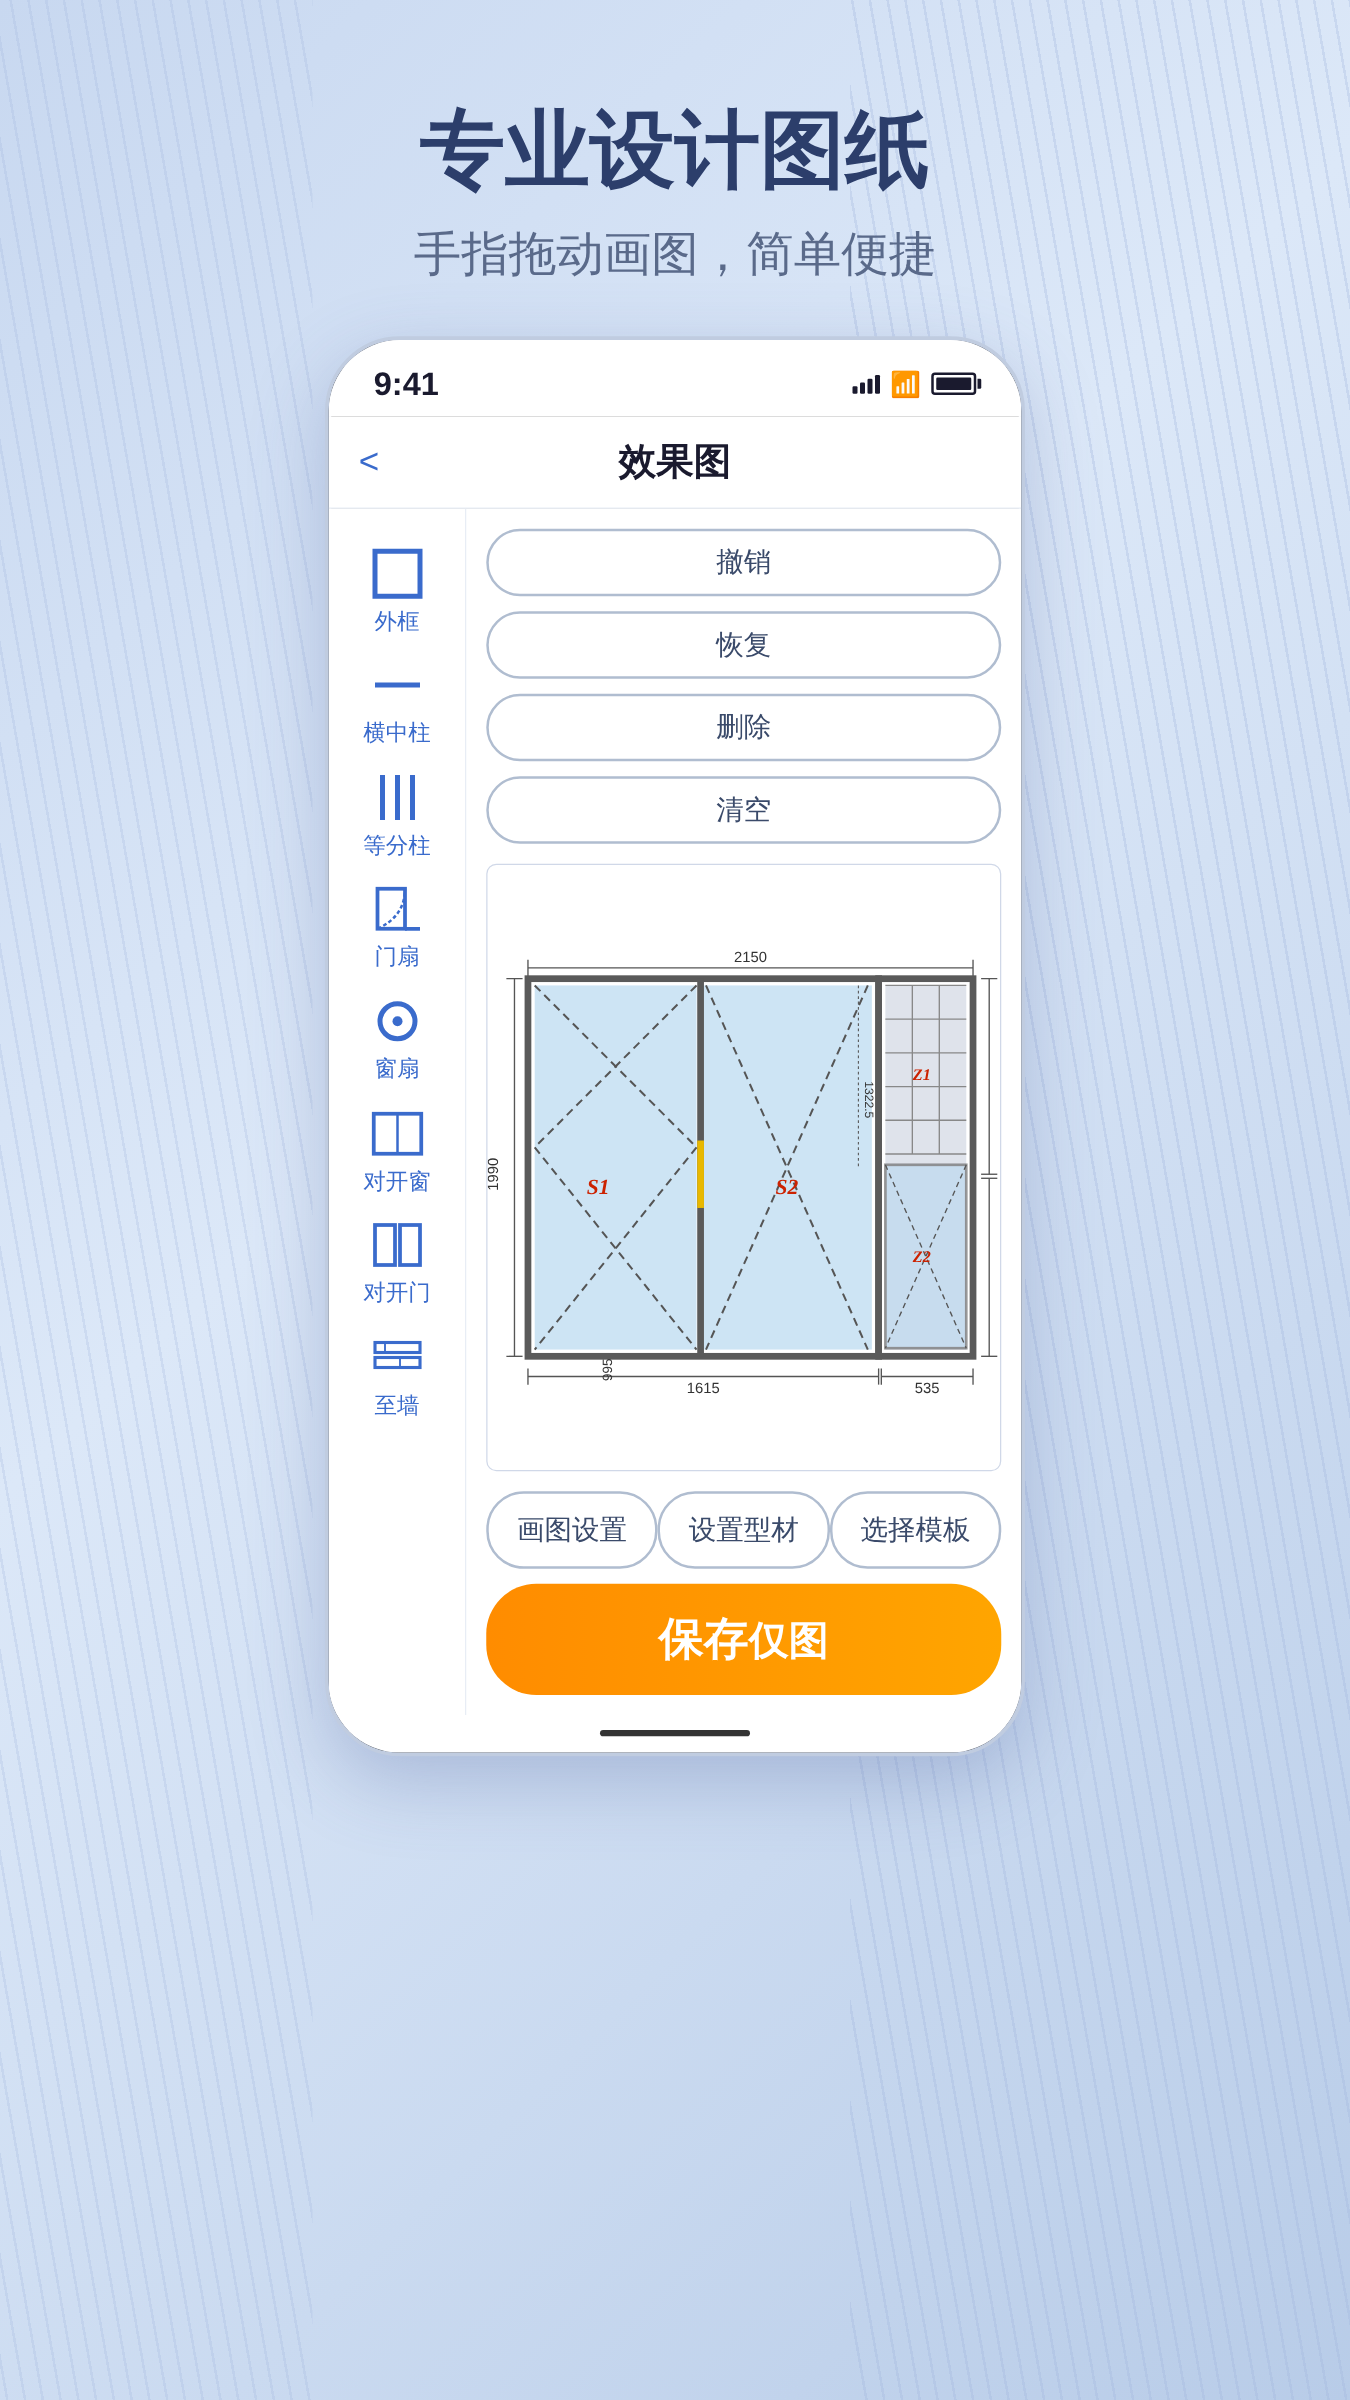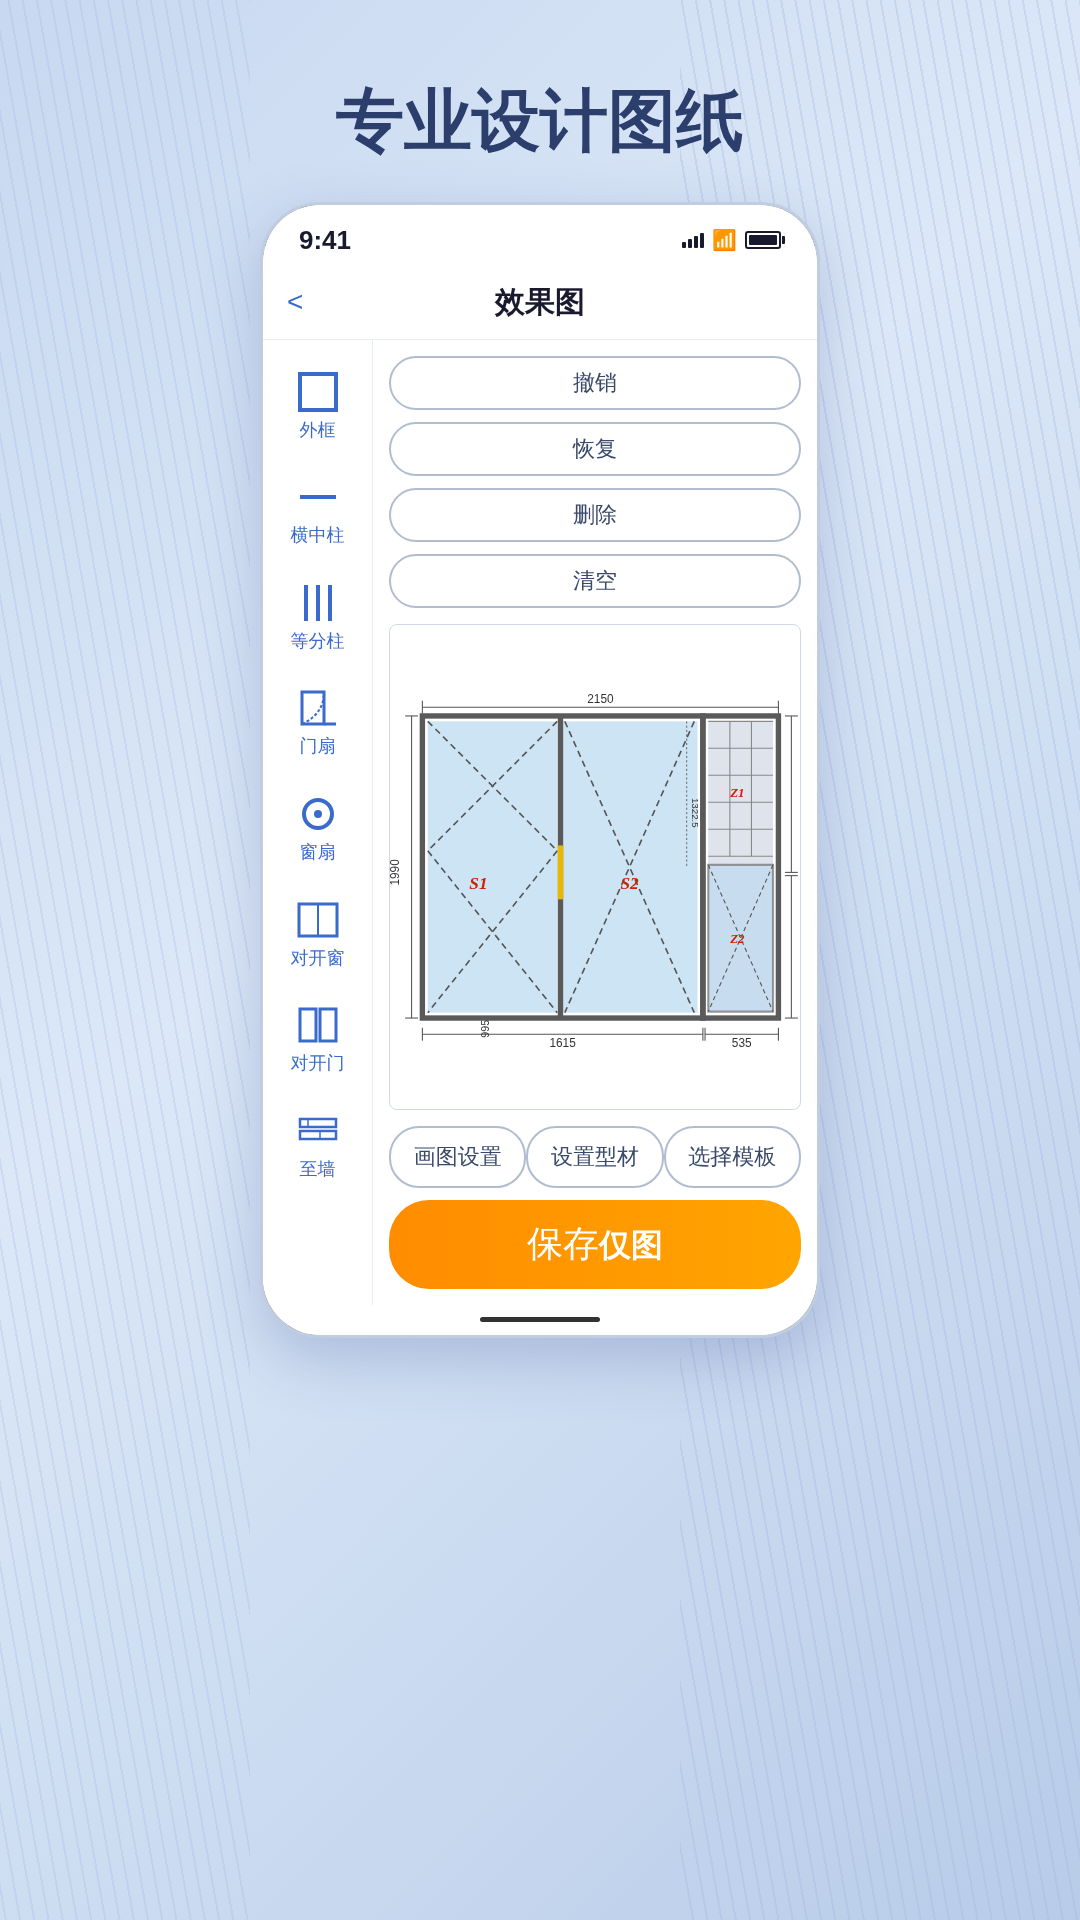--- a/index.html
+++ b/index.html
@@ -171,21 +171,21 @@
 
     
     .left-toolbar {
       width: 110px;
       background: white;
       border-right: 1px solid #e8edf5;
       display: flex;
       flex-direction: column;
       align-items: center;
       padding: 20px 0;
-      gap: 16px;
+      gap: 0;
       overflow-y: auto;
     }
 
     .tool-item {
       display: flex;
       flex-direction: column;
       align-items: center;
       gap: 4px;
       padding: 8px 4px;
       cursor: pointer;
@@ -275,21 +275,21 @@
       background: linear-gradient(90deg, #ff8c00, #ffa500);
       font-size: 32px;
       font-weight: 700;
       color: white;
       text-align: center;
       cursor: pointer;
     }
 
     .save-btn .save-main {
       font-size: 36px;
-      font-weight: 400;
+      font-weight: 700;
     }
 
     
     .home-indicator {
       height: 30px;
       display: flex;
       align-items: center;
       justify-content: center;
       background: white;
     }
@@ -301,20 +301,21 @@
       border-radius: 3px;
     }
   </style>
 </head>
 <body>
 
 <div style="position:absolute;left:-50px;top:0;width:300px;height:1920px;background:repeating-linear-gradient(80deg,transparent,transparent 12px,rgba(160,180,220,0.25) 12px,rgba(160,180,220,0.25) 14px);z-index:0;"></div>
 
 <div class="header-text">
   <div class="header-title">专业设计图纸</div>
+  <div class="header-subtitle">手指拖动画图，简单便捷</div>
 </div>
 
 <div class="phone-mockup">
 
   <div class="status-bar">
     <span class="status-time">9:41</span>
     <div class="status-icons">
       <div class="signal-bars">
         <div class="signal-bar" style="width:4px;height:6px;"></div>
         <div class="signal-bar" style="width:4px;height:9px;"></div>

